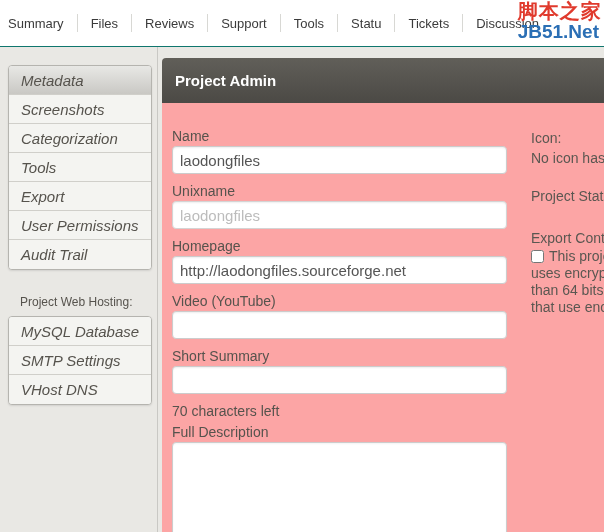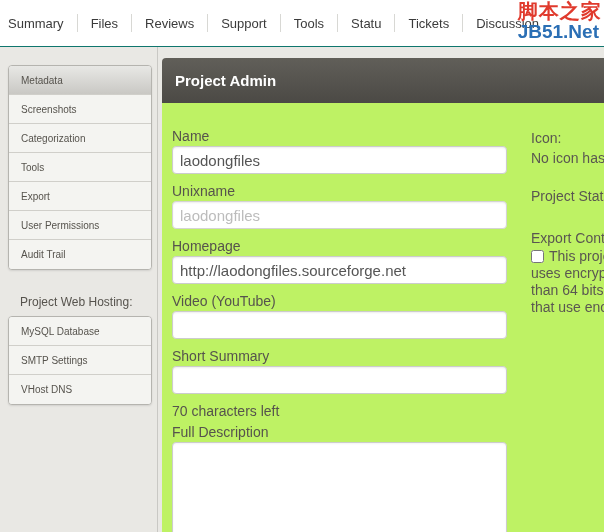--- a/index.html
+++ b/index.html
@@ -19,34 +19,34 @@
   .wm-line2 { font-size:19px; font-weight:bold; margin-top:1px; margin-right:4px; }
 
   
   .content { display:flex; height:485px; background:#e9e8e4; }
 
   
   .sidebar { width:158px; flex-shrink:0; border-right:1px solid #c9c8c4;
              padding:18px 5px 0 8px; }
   .side-box { width:144px; background:#f4f4f1; border:1px solid #b5b4af;
               border-radius:4px; overflow:hidden; box-shadow:0 1px 2px rgba(0,0,0,.10); }
-  .side-item { height:29px; line-height:29px; padding-left:12px; font-size:10px;
+  .side-item { height:29px; line-height:29px; padding-left:12px; font-size:15px;
                color:#56534d; border-bottom:1px solid #d0cfca; cursor:pointer;
-               background:#f4f4f1; white-space:nowrap; overflow:hidden; }
+               background:#f4f4f1; white-space:nowrap; overflow:hidden;font-style:italic; }
   .side-item:last-child { border-bottom:none; }
   .side-item.active { background:linear-gradient(#e8e8e5,#c9c8c4); }
   .group-label { margin:25px 0 7px 12px; font-size:12px; color:#56534d; white-space:nowrap; }
 
   
   .main { flex:1; padding:11px 0 0 4px; min-width:0; }
   .panel { height:100%; display:flex; flex-direction:column; }
   .panel-header { height:45px; line-height:45px; padding-left:13px;
                   background:linear-gradient(#615f59,#4b4945);
                   border-top-left-radius:4px; color:#fff; font-size:15px; font-weight:bold; }
-  .panel-body { flex:1; background:#bef264; display:flex; padding:25px 0 12px 10px; overflow:hidden; }
+  .panel-body { flex:1; background:#fca5a5; display:flex; padding:25px 0 12px 10px; overflow:hidden; }
 
   
   .form-col { width:347px; flex-shrink:0; }
   .field-label { display:block; font-size:14px; line-height:16px; color:#56534d; margin-bottom:2px; }
   .text-input { display:block; width:335px; height:28px; padding:2px 7px;
                 border:1px solid #ccc; border-radius:4px; background:#fff;
                 font-family:"Liberation Sans", sans-serif; font-size:15px; color:#555;
                 box-shadow:inset 0 1px 2px rgba(0,0,0,.07); margin-bottom:9px; outline:none; }
   .text-input:disabled { color:#bcbcbc; border-color:#d4d4d4; background:#fff; }
   .hint { font-size:14px; line-height:16px; color:#56534d; margin:5px 0 5px; }

